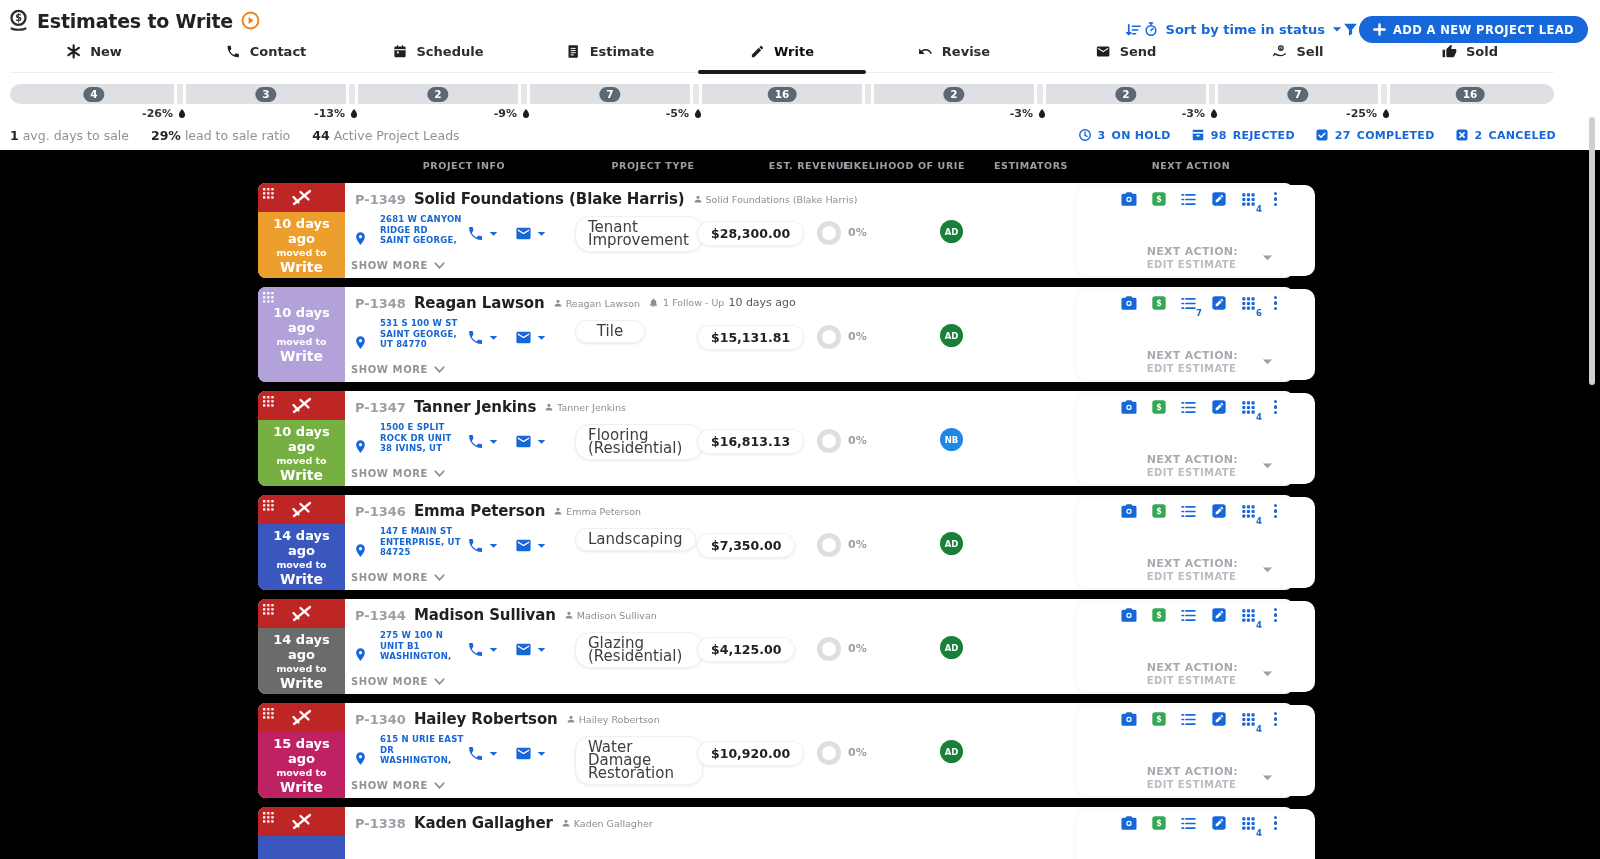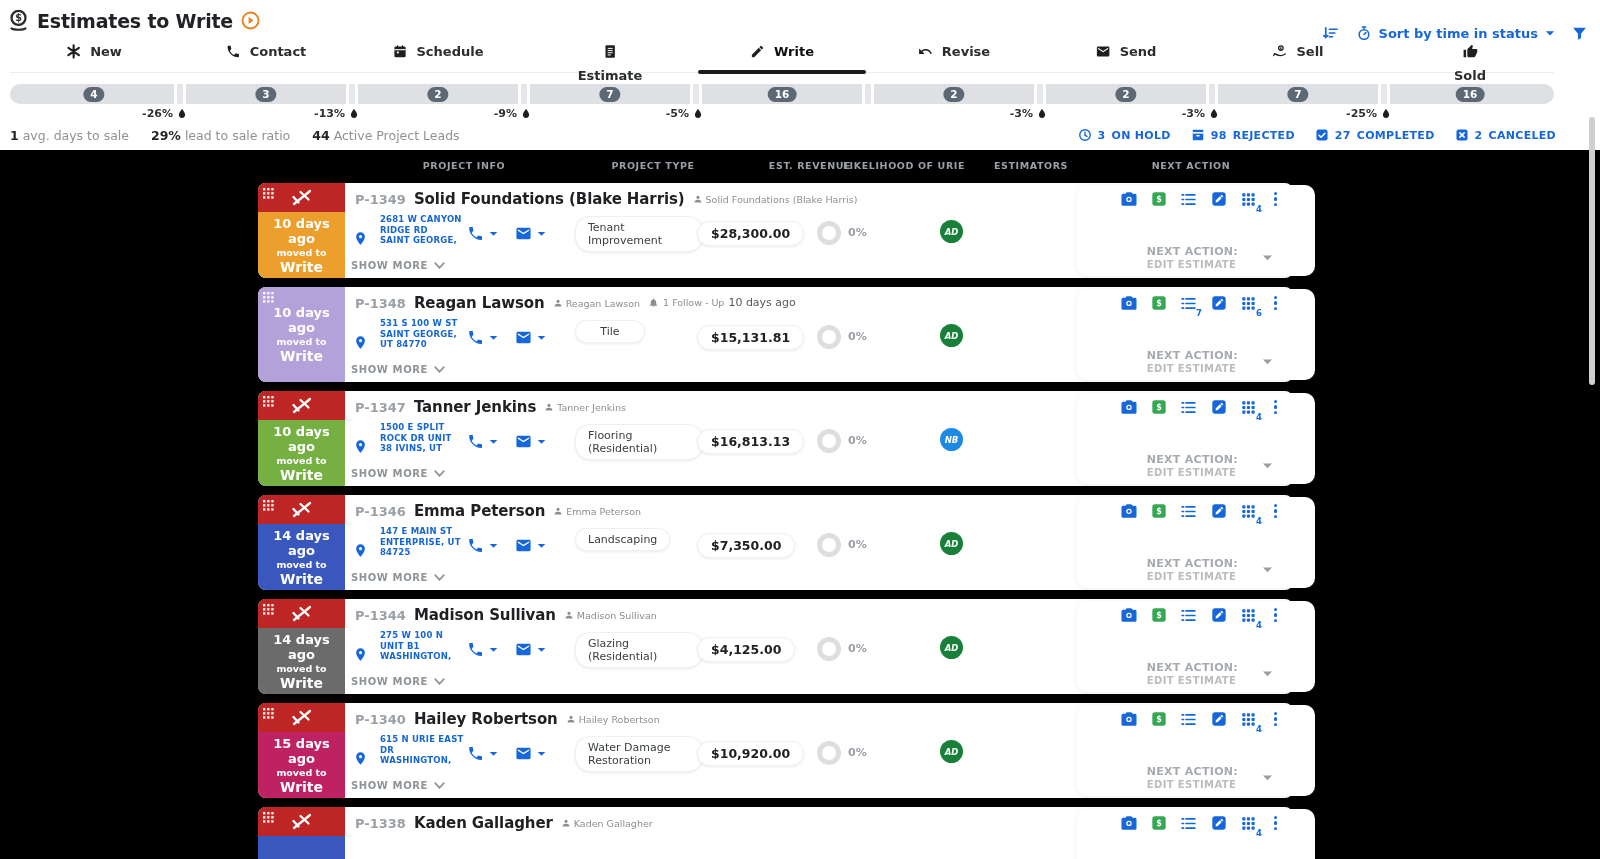--- a/index.html
+++ b/index.html
@@ -4,21 +4,21 @@
 <style>
   * { margin:0; padding:0; box-sizing:border-box; }
   html,body { width:1600px; height:859px; overflow:hidden; background:#fff;
     font-family:"DejaVu Sans","Liberation Sans",sans-serif; }
   .app { position:relative; width:1600px; height:859px; background:#fff; }
 
   
   .topbar { position:absolute; top:0; left:0; right:0; height:42px; }
   .title-wrap { position:absolute; left:8px; top:9px; display:flex; align-items:center; gap:8px; }
   .page-title { font-size:19px; font-weight:700; color:#202225; letter-spacing:-.2px; }
-  .controls { position:absolute; right:12px; top:24px; display:flex; align-items:center; gap:16px; }
+  .controls { position:absolute; right:12px; top:16px; display:flex; align-items:center; }
   .sort-group { display:flex; align-items:center; gap:7px; color:#1667D9; font-size:13px; font-weight:800; cursor:pointer; }
   .add-btn { display:flex; align-items:center; gap:7px; background:#1667D9; color:#fff; border:none;
     height:27px; border-radius:14px; padding:0 14px; font-size:11.5px; font-weight:800; letter-spacing:.4px; cursor:pointer;
     font-family:inherit; }
 
   
   .tabs { position:absolute; top:44px; left:0; width:1600px; height:30px; }
   .tabs-track { position:absolute; left:10px; right:46px; top:28px; height:1px; background:#ECEDEE; }
   .tab { position:absolute; top:0; transform:translateX(-50%); display:flex; align-items:center; gap:9px;
     font-size:13px; font-weight:700; color:#2A2C2E; cursor:pointer; white-space:nowrap; }
@@ -74,26 +74,26 @@
   .follow-time { font-size:11px; color:#55585C; }
 
   .addr { position:absolute; left:8px; top:31px; display:flex; gap:12px; align-items:flex-end; cursor:pointer; }
   .addr-lines { font-size:8.5px; font-weight:800; color:#1566D2; line-height:10.5px; letter-spacing:.2px; }
   .commgroup { position:absolute; top:42px; display:flex; align-items:center; gap:5px; cursor:pointer; }
   .showmore { position:absolute; left:6px; bottom:7px; display:flex; align-items:center; gap:6px;
     font-size:10px; font-weight:800; color:#8F9499; letter-spacing:.6px; cursor:pointer; }
 
   .chip { position:absolute; background:#fff; border:1px solid #F0F0F0; box-shadow:0 1px 3px rgba(0,0,0,.08);
     border-radius:15px; display:flex; align-items:center; justify-content:center; text-align:left; }
-  .type-chip { left:230px; top:33px; min-width:70px; max-width:128px; padding:4px 12px; font-size:11px; color:#3C4043; line-height:13px; }
+  .type-chip { left:230px; top:33px; min-width:70px; max-width:128px; padding:4px 12px; font-size:15px; color:#3C4043; line-height:13px; }
   .rev-chip { left:352px; top:38px; padding:4px 13px; font-size:12.5px; font-weight:800; color:#202124; }
   .donut { position:absolute; left:472px; top:38px; width:24px; height:24px; border-radius:50%; border:5px solid #DCDEE0; background:#fff; }
   .pct { position:absolute; left:503px; top:43px; font-size:11px; font-weight:800; color:#9AA0A6; }
   .avatar { position:absolute; left:595px; top:37px; width:23px; height:23px; border-radius:50%;
-    color:#fff; font-size:8.5px; font-weight:800; display:flex; align-items:center; justify-content:center; cursor:pointer;font-style:italic; }
+    color:#fff; font-size:8.5px; font-weight:800; display:flex; align-items:center; justify-content:center; cursor:pointer; }
 
   .actionicons { position:absolute; right:12px; top:7px; display:flex; align-items:center; gap:12px; }
   .ai { position:relative; cursor:pointer; width:18px; height:18px; display:flex; align-items:center; justify-content:center; }
   .ai .nbadge { position:absolute; right:-4px; bottom:-6px; font-size:8.5px; font-weight:800; color:#1667D9; }
   .kebab { display:flex; flex-direction:column; gap:2.5px; cursor:pointer; padding:1px 4px; }
   .kebab i { width:3.2px; height:3.2px; border-radius:50%; background:#1667D9; display:block; }
 
   .nextaction { position:absolute; right:20px; bottom:8px; display:flex; align-items:center; gap:24px; cursor:pointer; }
   .na-lines { text-align:left; }
   .na-label { font-size:11px; font-weight:800; color:#A7ABB0; letter-spacing:.3px; }
@@ -142,20 +142,26 @@
         <span>Sort by time in status</span>
         <svg width="10" height="7" viewBox="0 0 12 8">
             <path d="M1 1.2l5 5.2 5-5.2z" fill="#1667D9"></path>
           </svg>
       </div>
       <span style="cursor:pointer">
         <svg width="17" height="17" viewBox="0 0 24 24">
             <path d="M3 4h18l-6.8 8.2v6.3l-4.4 2.2v-8.5L3 4z" fill="#1667D9"></path>
           </svg>
       </span>
+      <button class="add-btn">
+        <svg width="13" height="13" viewBox="0 0 14 14">
+            <path d="M7 1.5v11M1.5 7h11" stroke="#fff" stroke-width="2.6" stroke-linecap="round"></path>
+          </svg>
+        <span>ADD A NEW PROJECT LEAD</span>
+      </button>
     </div>
   </div>
 
   <div class="tabs" id="tabs">
     <div class="tabs-track"></div>
   <div class="tab" style="left: 94px;">
         <span>
           <svg width="15" height="15" viewBox="0 0 16 16">
             <g stroke="#1f1f1f" stroke-width="2.3" stroke-linecap="round">
               <path d="M8 1.5v13M2.4 4.2l11.2 7.6M13.6 4.2L2.4 11.8"></path>
@@ -177,21 +183,21 @@
           <svg width="15" height="15" viewBox="0 0 24 24">
             <path d="M5 4h14a2 2 0 0 1 2 2v13a2 2 0 0 1-2 2H5a2 2 0 0 1-2-2V6a2 2 0 0 1 2-2z" fill="#1f1f1f"></path>
             <rect x="3" y="8.2" width="18" height="1.8" fill="#fff"></rect>
             <rect x="7" y="2" width="2.2" height="4" rx="1" fill="#1f1f1f"></rect>
             <rect x="14.8" y="2" width="2.2" height="4" rx="1" fill="#1f1f1f"></rect>
             <rect x="7" y="12" width="3" height="3" fill="#fff"></rect>
           </svg>
         </span>
     <span>Schedule</span>
       </div>
-      <div class="tab" style="left: 610px; flex-direction: column;">
+      <div class="tab" style="left: 610px;">
         <span>
           <svg width="15" height="15" viewBox="0 0 24 24">
             <path d="M6 2h12a1.5 1.5 0 0 1 1.5 1.5v17A1.5 1.5 0 0 1 18 22H6a1.5 1.5 0 0 1-1.5-1.5v-17A1.5 1.5 0 0 1 6 2z" fill="#1f1f1f"></path>
             <g stroke="#fff" stroke-width="1.6">
               <path d="M8 7h8M8 10.5h8M8 14h8M8 17.5h5"></path>
             </g>
           </svg>
         </span>
     <span>Estimate</span>
       </div>
@@ -223,21 +229,21 @@
       <div class="tab" style="left: 1298px;">
         <span>
           <svg width="15" height="15" viewBox="0 0 24 24">
             <circle cx="13.5" cy="6.5" r="3.6" fill="none" stroke="#1f1f1f" stroke-width="2"></circle>
             <text x="13.5" y="9" text-anchor="middle" font-size="6.5" font-weight="bold" fill="#1f1f1f" font-family="DejaVu Sans">$</text>
             <path d="M3.5 15.5q9 6 17 .5M3.5 15.5l-1.5 3" fill="none" stroke="#1f1f1f" stroke-width="2.2" stroke-linecap="round"></path>
           </svg>
         </span>
     <span>Sell</span>
       </div>
-      <div class="tab" style="left: 1470px; flex-direction: column;">
+      <div class="tab" style="left: 1470px;">
         <span>
           <svg width="15" height="15" viewBox="0 0 24 24">
             <path d="M1 21h4V9H1v12zM23 10a2 2 0 0 0-2-2h-6.31l.95-4.57.03-.32c0-.41-.17-.79-.44-1.06L14.17 1 7.59 7.59C7.22 7.95 7 8.45 7 9v10a2 2 0 0 0 2 2h9c.83 0 1.54-.5 1.84-1.22l3.02-7.05c.09-.23.14-.47.14-.73v-2z" fill="#1f1f1f"></path>
           </svg>
         </span>
     <span>Sold</span>
       </div>
     </div>
 
   <div class="funnel" id="funnel">

